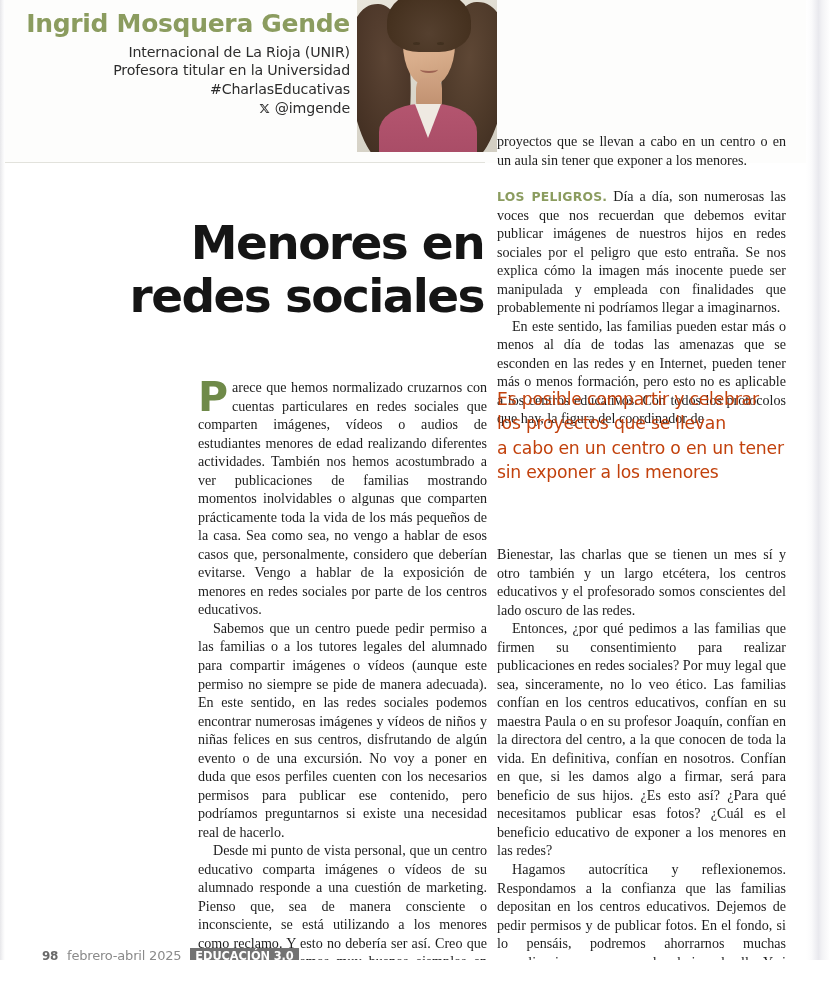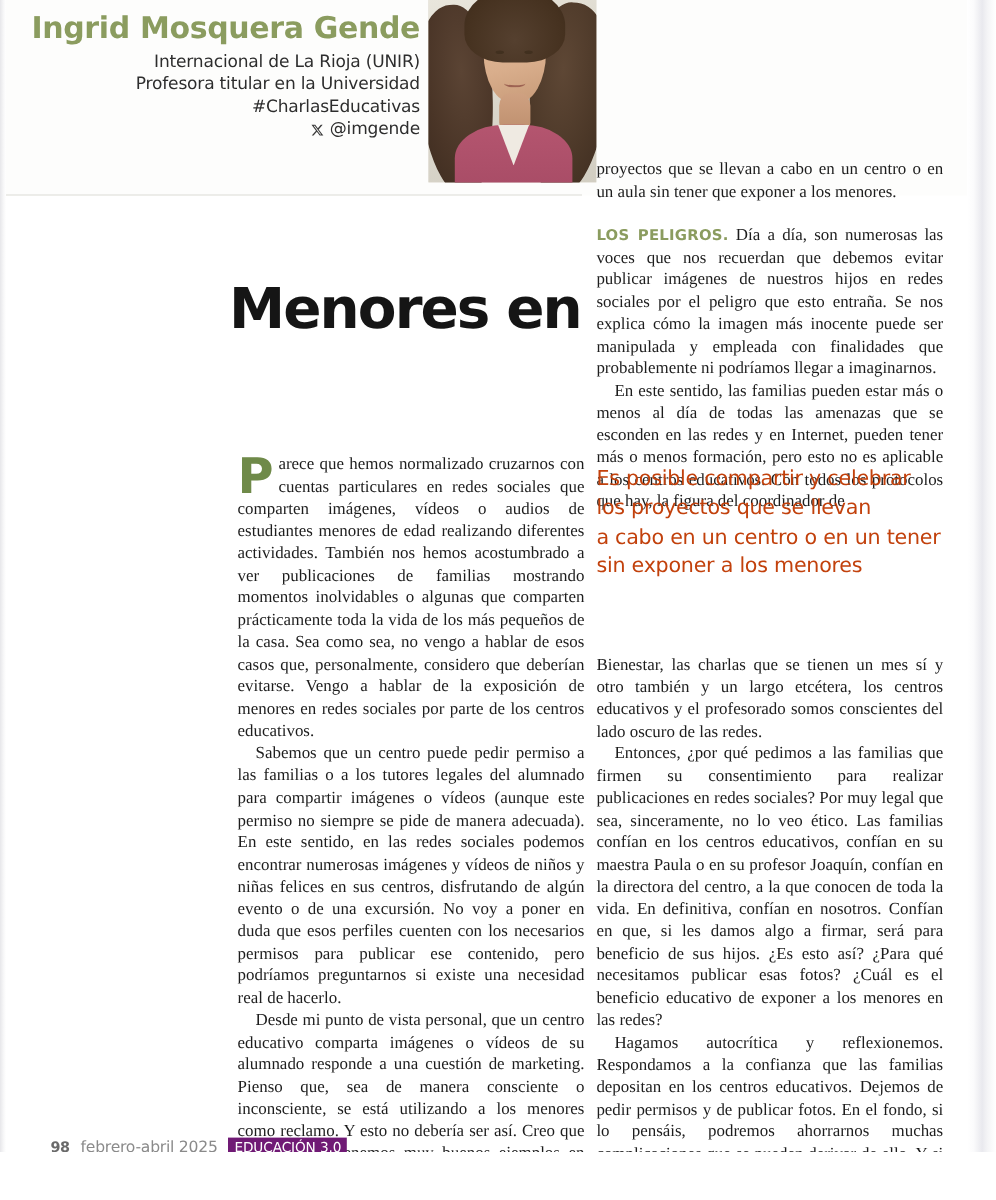--- a/index.html
+++ b/index.html
@@ -176,21 +176,20 @@
     position: absolute;
     left: 60px; top: 216px;
     width: 424px;
     text-align: right;
     font-family: "DejaVu Sans", sans-serif;
     font-weight: bold;
     font-size: 47px;
     line-height: 1.13;
     letter-spacing: -1.6px;
     color: #151515;
-    margin-top: 15px;
   }
 
   
   .col {
     position: absolute;
     width: 289px;
     font-family: "Liberation Serif", serif;
     font-size: 14.1px;
     line-height: 1.315;
     color: #1d1d1d;
@@ -262,23 +261,23 @@
   }
   .footer-date {
     font-family: "DejaVu Sans", sans-serif;
     font-size: 13px;
     color: #8a8a8a;
     letter-spacing: -0.2px;
   }
   .footer-logo {
     font-family: "DejaVu Sans", sans-serif;
     font-size: 11.4px;
-    font-weight: normal;
+    font-weight: bold;
     color: #ffffff;
-    background: #701a75;
+    background: #737373;
     padding: 2px 5px 2px 5px;
     letter-spacing: -0.1px;
     line-height: 1.12;
   }
 </style>
 </head>
 <body>
 
 <div id="page">
 
@@ -314,20 +313,21 @@
       <div class="eye-l"></div>
       <div class="eye-r"></div>
       <div class="mouth"></div>
     </div>
 
   </div>
   <div class="header-rule"></div>
 
   <div class="display-title">
     <div>Menores en</div>
+    <div>redes sociales</div>
   </div>
 
   <div class="col col-left">
     <p class="first">
       <span class="dropcap">P</span><span>arece que hemos normalizado cruzarnos con cuentas particulares en redes sociales que comparten imágenes, vídeos o audios de estudiantes menores de edad realizando diferentes actividades. También nos hemos acostumbrado a ver publicaciones de familias mostrando momentos inolvidables o algunas que comparten prácticamente toda la vida de los más pequeños de la casa. Sea como sea, no vengo a hablar de esos casos que, personalmente, considero que deberían evitarse. Vengo a hablar de la exposición de menores en redes sociales por parte de los centros educativos.</span>
     </p>
     <p><span>Sabemos que un centro puede pedir permiso a las familias o a los tutores legales del alumnado para compartir imágenes o vídeos (aunque este permiso no siempre se pide de manera adecuada). En este sentido, en las redes sociales podemos encontrar numerosas imágenes y vídeos de niños y niñas felices en sus centros, disfrutando de algún evento o de una excursión. No voy a poner en duda que esos perfiles cuenten con los necesarios permisos para publicar ese contenido, pero podríamos preguntarnos si existe una necesidad real de hacerlo.</span></p>
     <p><span>Desde mi punto de vista personal, que un centro educativo comparta imágenes o vídeos de su alumnado responde a una cuestión de marketing. Pienso que, sea de manera consciente o inconsciente, se está utilizando a los menores como reclamo. Y esto no debería ser así. Creo que es posible, y tenemos muy buenos ejemplos en redes, compartir y celebrar los</span></p>
   </div>
 

